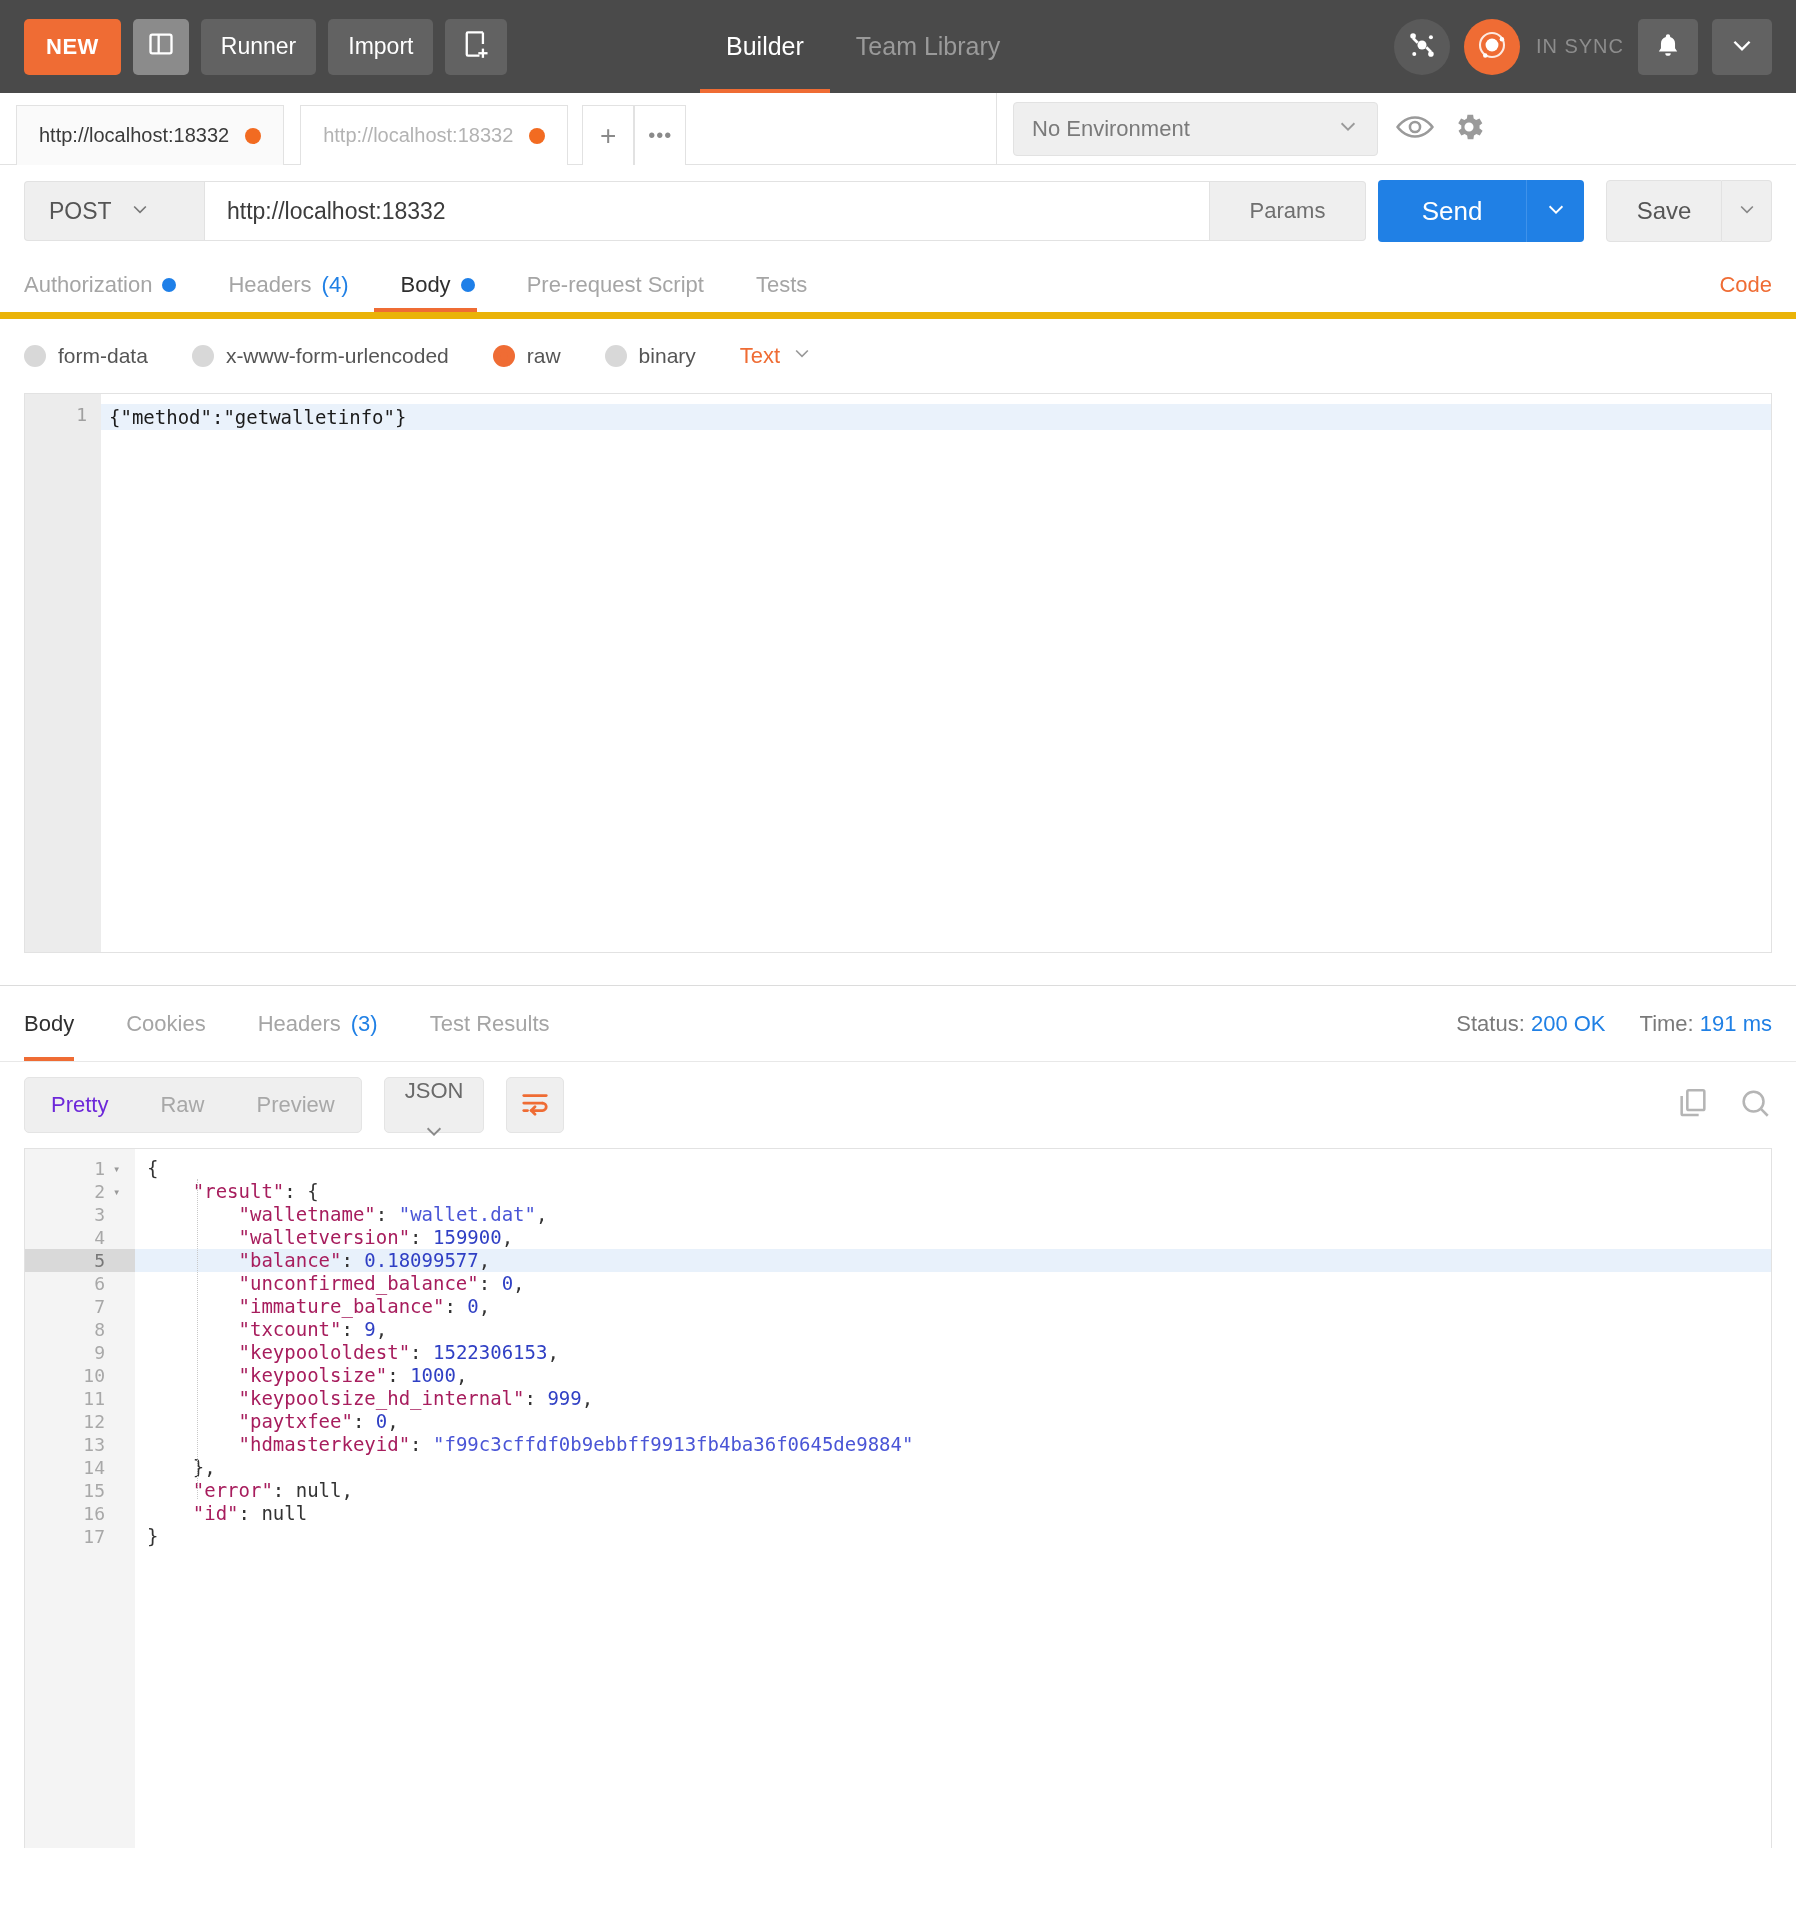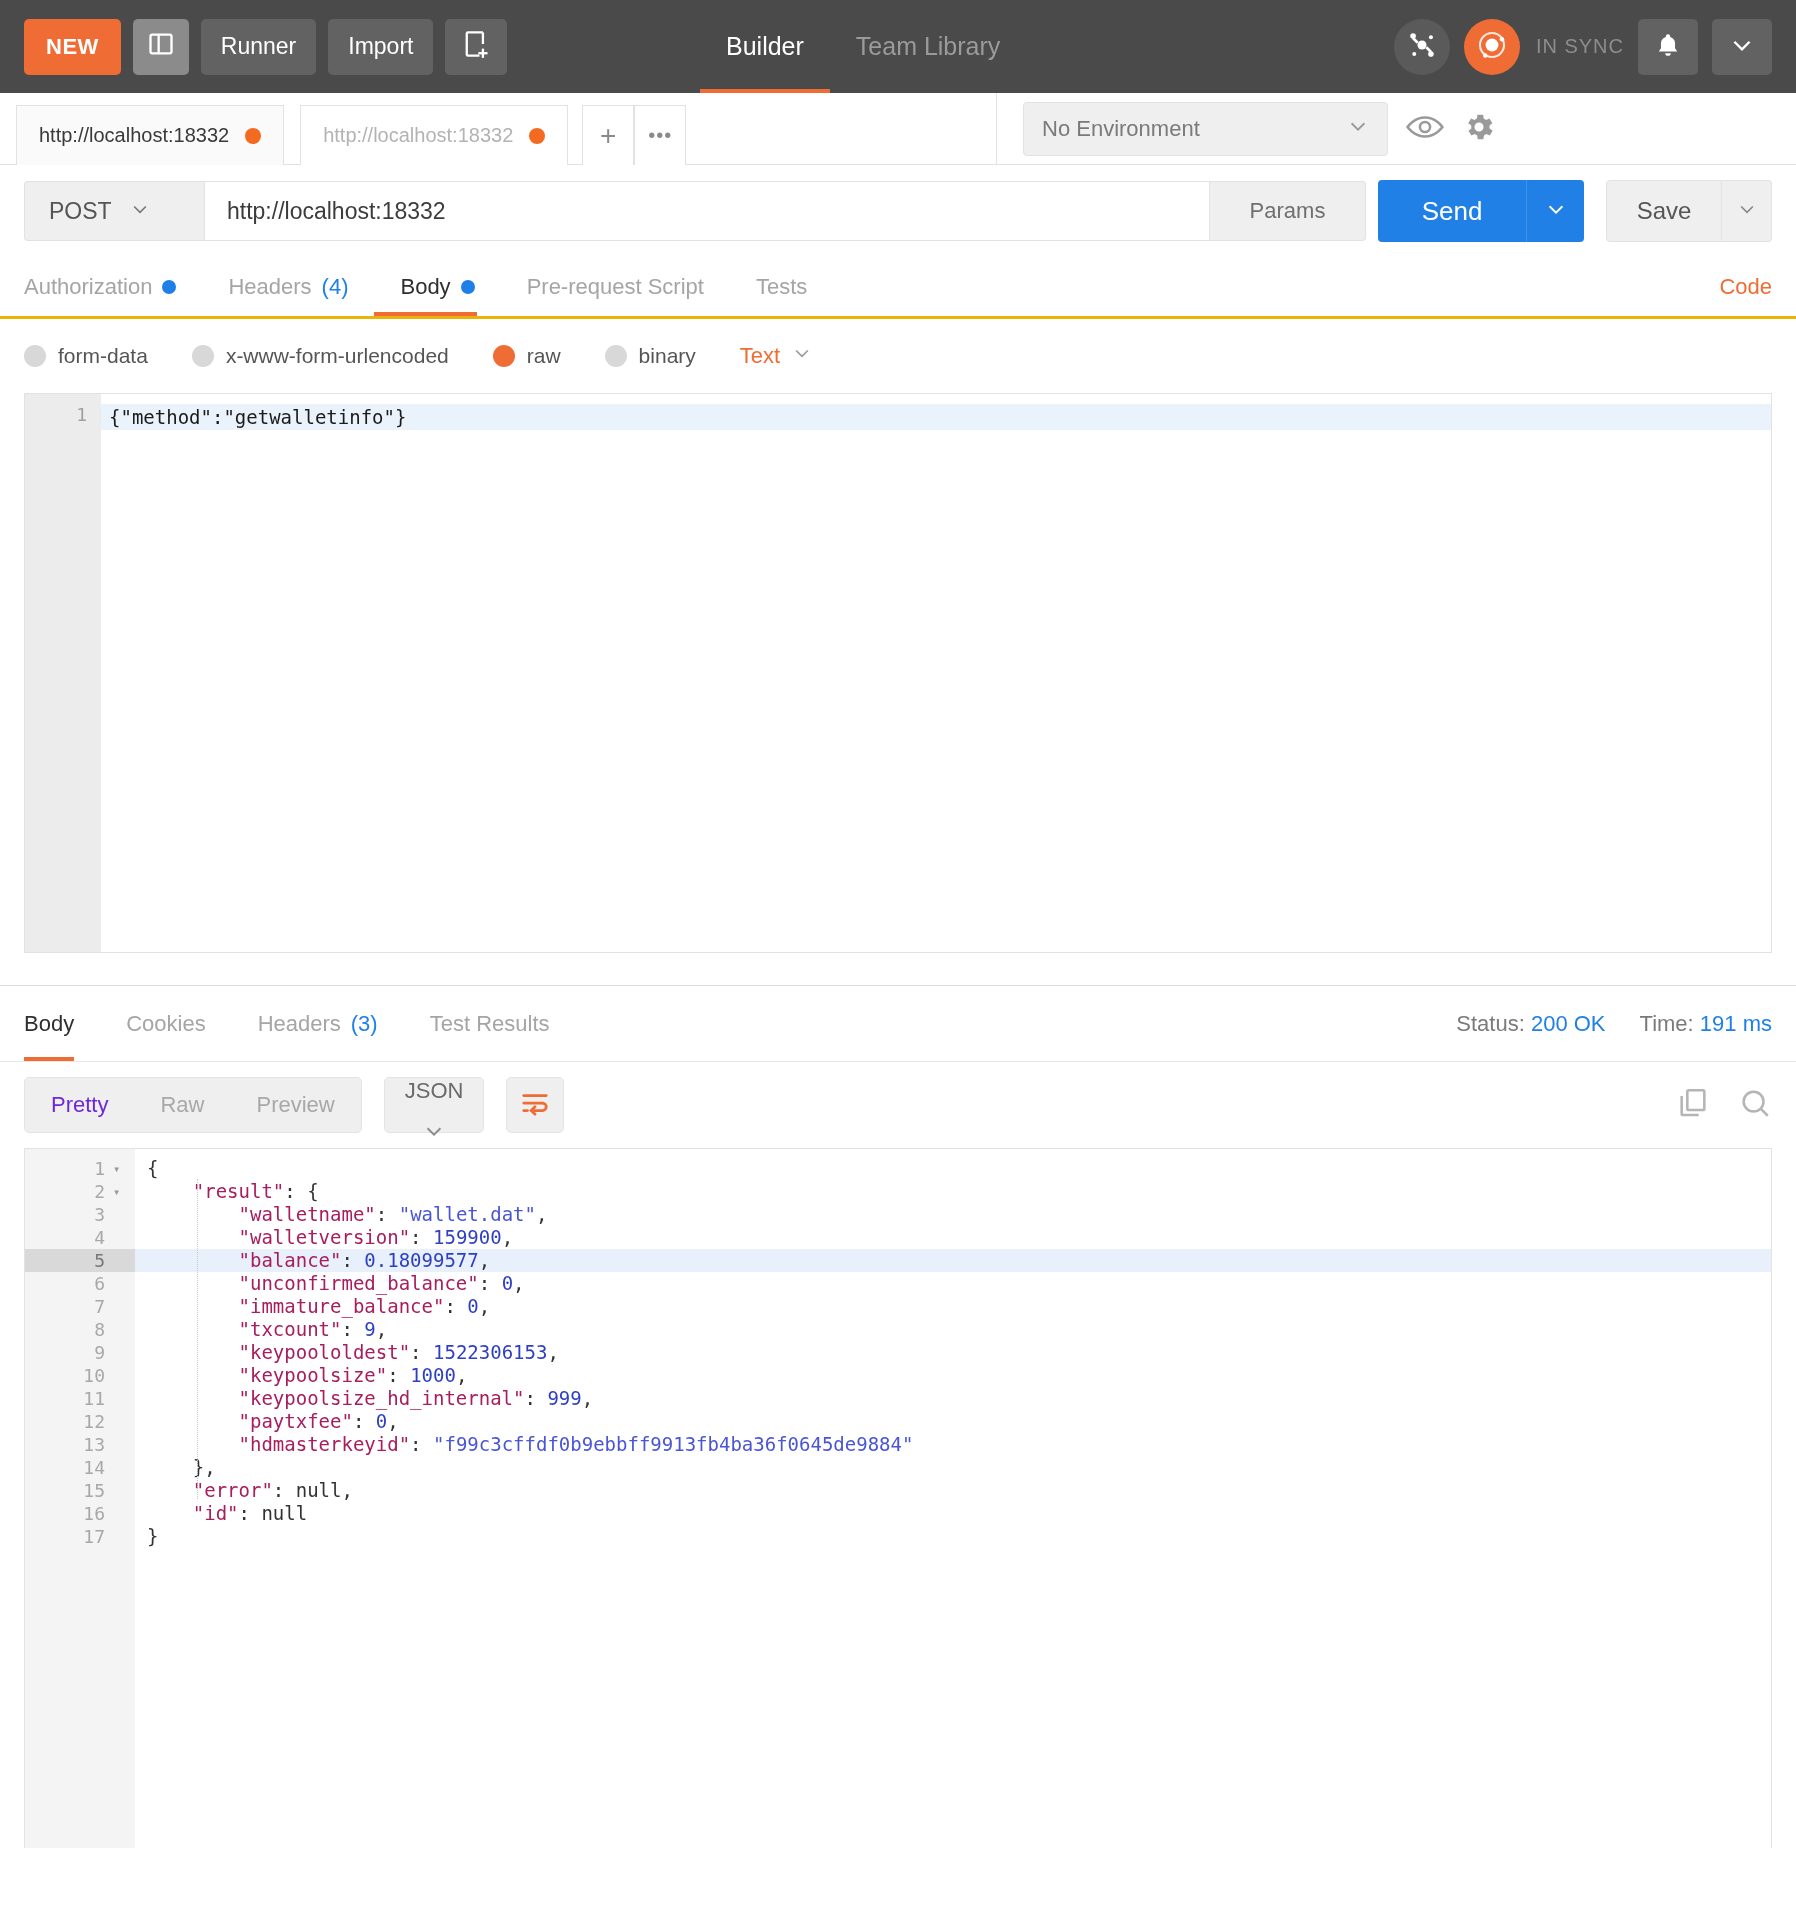--- a/index.html
+++ b/index.html
@@ -131,21 +131,21 @@
   }
   .tab-add { margin-left: 14px; }
 
   .env-zone {
     position: absolute;
     right: 0; top: 0; bottom: 0;
     width: 800px;
     border-left: 1px solid #e2e2e2;
     display: flex;
     align-items: center;
-    padding-left: 26px;
+    padding-left: 16px;
     gap: 18px;
     background: #fff;
   }
   .env-select {
     flex: 1;
     max-width: 365px;
     height: 54px;
     background: #efefef;
     border: 1px solid #e2e2e2;
     border-radius: 4px;
@@ -236,21 +236,21 @@
     display: flex; align-items: center; justify-content: center;
     color: #888; cursor: pointer;
   }
 
   
   .reqtabs {
     height: 62px;
     display: flex;
     align-items: stretch;
     padding: 0 24px;
-    border-bottom: 3px solid #eab308;
+    border-bottom: 7px solid #eab308;
     background: #fff;
     text-align: right;
   }
   .rtab {
     display: flex; align-items: center;
     gap: 10px;
     padding: 0 26px;
     font-size: 22px;
     color: #a5a5a5;
     cursor: pointer;

